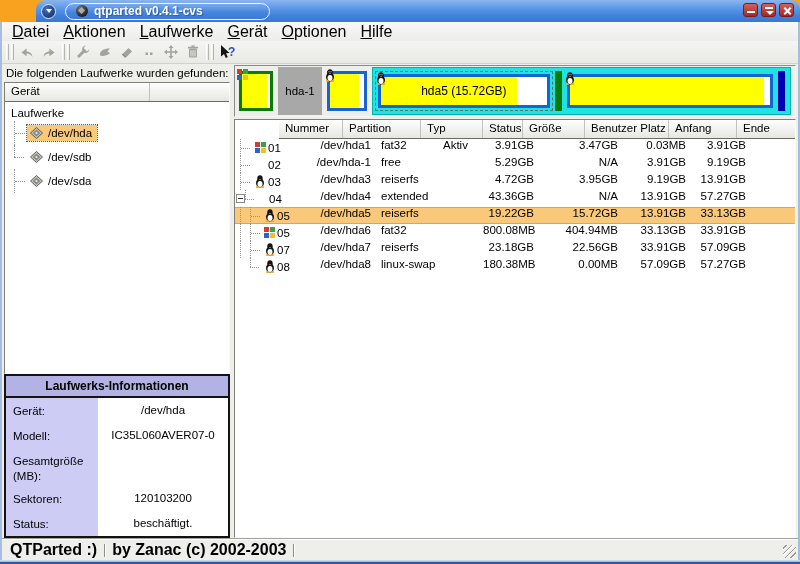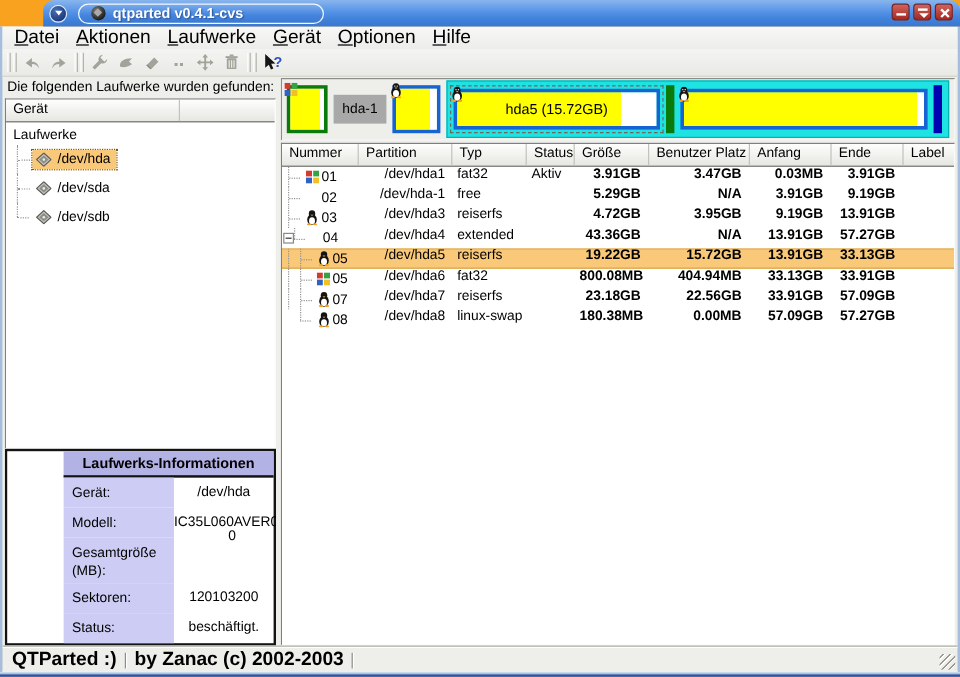--- a/index.html
+++ b/index.html
@@ -73,63 +73,63 @@
   .tree-root{padding:2px 0 2px 2px;}
   .tree-item{display:flex; align-items:center; height:24px;}
   .titem-twig{width:13px; align-self:stretch; border-left:1px dotted #949490; position:relative; margin-left:5px;}
   .titem-twig::after{content:""; position:absolute; top:50%; left:0; width:10px; border-top:1px dotted #949490;}
   .tree-item.last .titem-twig{border-left:none;}
   .tree-item.last .titem-twig::before{content:""; position:absolute; top:0; bottom:50%; left:0; border-left:1px dotted #949490;}
   .titem-inner{display:flex; align-items:center; gap:5px; padding:2px 5px 2px 3px;}
   .titem-inner.selected{background:var(--selection); outline:1px dotted #7a5a18;}
 
   
-  .info-panel{flex:0 0 152px; margin-top:0; border:2px solid #131313; background:#fff; display:flex; flex-direction:column;padding-left:47px;}
+  .info-panel{flex:0 0 152px; margin-top:0; border:2px solid #131313; background:#fff; display:flex; flex-direction:column;}
   .info-title{flex:0 0 21px; background:var(--info_header); border-bottom:2px solid #131313;
     font-weight:bold; font-size:12px; text-align:center; line-height:20px;}
   .info-row{display:flex; align-items:stretch;}
   .info-row .lbl{flex:0 0 92px; background:var(--info_label_bg); padding:6px 2px 2px 7px; font-size:11.5px; line-height:1.3;}
   .info-row .val{flex:1; text-align:center; padding-top:6px; font-size:11.5px;}
   .ir-1,.ir-2,.ir-4,.ir-5{height:25px;} .ir-3{height:38px;}
 
   
   .pbar{flex:0 0 52px; border:1px solid; border-color:#8d8d85 #f6f6f4 #f6f6f4 #8d8d85; background:var(--client_bg);
     display:flex; align-items:center; padding:0 4px; gap:5px;}
   .seg{height:40px; border:3px solid; position:relative;}
   .seg-fill{width:100%;height:100%;}
   .seg-hda1{flex:0 0 34px; border-color:var(--fat32_border);}
   .seg-hda1 .seg-fill{background:linear-gradient(to right, var(--partition_fill) 89%, #fff 89%);}
-  .seg-free{flex:0 0 44px; height:24px; background:var(--free_gray); display:flex; align-items:center; justify-content:center; font-size:11.5px;}
+  .seg-free{flex:0 0 44px; height:48px; background:var(--free_gray); display:flex; align-items:center; justify-content:center; font-size:11.5px;}
   .seg-hda3{flex:0 0 40px; border-color:var(--linux_border);}
   .seg-hda3 .seg-fill{background:linear-gradient(to right, var(--partition_fill) 84%, #fff 84%);}
   .ext{flex:1; height:48px; background:var(--extended); border:1px solid #00b2b2;
     display:flex; align-items:center; padding:0 5px; gap:5px;}
   .ext .seg{height:34px;}
   .seg-hda5{flex:19.2 1 0; border-color:var(--linux_border); outline:1px dashed #6a6a64; outline-offset:2px;}
   .seg-hda5 .seg-fill{background:linear-gradient(to right, var(--partition_fill) 82%, #fff 82%);}
   .seg-hda7{flex:23.2 1 0; border-color:var(--linux_border);}
   .seg-hda7 .seg-fill{background:linear-gradient(to right, var(--partition_fill) 97%, #fff 97%);}
   .minibar{flex:0 0 7px; height:40px;}
   .minibar.green{background:var(--fat32_border);}
   .minibar.navy{background:var(--swap_bar);}
   .seg-label{position:absolute; inset:0; display:flex; align-items:center; justify-content:center; font-size:12px; white-space:nowrap;}
   .os-badge{position:absolute; top:-5px; left:-5px; z-index:2;}
 
   
   .ptable{flex:1; margin-top:2px; background:#fff; border:1px solid; border-color:#7f7f77 #fbfbf9 #fbfbf9 #7f7f77;
     display:flex; flex-direction:column; overflow:hidden; font-size:11.5px;}
-  .ptable-header{flex:0 0 19px; display:flex; background:linear-gradient(#fefefd,#e6e6e2); border-bottom:1px solid #6b6b64;}
+  .ptable-header{flex:0 0 19px; display:flex; background:linear-gradient(#fefefd,#e6e6e2); border-bottom:1px solid #6b6b64;margin-left:44px;}
   .hc{padding:2px 4px 2px 6px; border-right:1px solid #c2c2bc; white-space:nowrap; overflow:hidden;}
   .c1{flex:0 0 64px;} .c2{flex:0 0 78px;} .c3{flex:0 0 62px;} .c4{flex:0 0 40px;}
   .c5{flex:0 0 62px;} .c6{flex:0 0 84px;} .c7{flex:0 0 68px;} .c8{flex:0 0 60px;} .c9{flex:1; border-right:none;}
   .trow{display:flex; height:17px; align-items:flex-start;}
   .trow.selected{background:var(--selection); box-shadow:0 -1px 0 #d8a850 inset, 0 1px 0 #d8a850 inset;}
   .cell{padding:0 4px; white-space:nowrap; overflow:hidden;}
   .cell.num{display:flex; align-items:center; padding:0; height:100%;}
-  .r{text-align:right; padding-right:7px;font-weight:bold;}
+  .r{text-align:right; padding-right:7px;}
   .cell.part{text-align:right; padding-right:6px;}
   .stub{width:12px; height:100%; border-left:1px dotted #949490; position:relative; margin-left:5px; flex:0 0 12px;}
   .stub::after{content:""; position:absolute; top:50%; left:0; width:9px; border-top:1px dotted #949490;}
   .stub.half{border-left:none;}
   .stub.half::before{content:""; position:absolute; top:0; bottom:50%; left:0; border-left:1px dotted #949490;}
   .childpad{flex:0 0 10px; height:100%; border-left:1px dotted #949490; margin-left:5px;}
   .childpad.blank{border-left:none;}
   .expander{flex:0 0 9px; width:9px; height:9px; border:1px solid #888; background:#fff; position:relative; margin-left:1px;}
   .expander::after{content:""; position:absolute; left:1px; right:1px; top:3px; border-top:1px solid #333;}
   .iconbox{flex:0 0 16px; display:flex; justify-content:center;}
@@ -262,41 +262,41 @@
               <span class="titem-inner selected">
                 <svg width="13" height="12" viewBox="0 0 13 12">
                   <polygon points="6.5,0.5 12.5,6 6.5,11.5 0.5,6" fill="#c2c2be" stroke="#5e5e58" stroke-width="1"></polygon>
                   <polygon points="6.5,2.6 10.4,6 6.5,9.4 2.6,6" fill="#8d8d88"></polygon>
                   <circle cx="6.5" cy="6" r="1.1" fill="#e9e9e5"></circle>
                 </svg>
                 <span>/dev/hda</span>
               </span>
             </div>
 
+            <div class="tree-item last">
+              <span class="titem-twig"></span>
+              <span class="titem-inner">
+                <svg width="13" height="12" viewBox="0 0 13 12">
+                  <polygon points="6.5,0.5 12.5,6 6.5,11.5 0.5,6" fill="#c2c2be" stroke="#5e5e58" stroke-width="1"></polygon>
+                  <polygon points="6.5,2.6 10.4,6 6.5,9.4 2.6,6" fill="#8d8d88"></polygon>
+                  <circle cx="6.5" cy="6" r="1.1" fill="#e9e9e5"></circle>
+                </svg>
+                <span>/dev/sdb</span>
+              </span>
+            </div>
+
             <div class="tree-item">
               <span class="titem-twig"></span>
               <span class="titem-inner">
                 <svg width="13" height="12" viewBox="0 0 13 12">
                   <polygon points="6.5,0.5 12.5,6 6.5,11.5 0.5,6" fill="#c2c2be" stroke="#5e5e58" stroke-width="1"></polygon>
                   <polygon points="6.5,2.6 10.4,6 6.5,9.4 2.6,6" fill="#8d8d88"></polygon>
                   <circle cx="6.5" cy="6" r="1.1" fill="#e9e9e5"></circle>
                 </svg>
                 <span>/dev/sda</span>
-              </span>
-            </div>
-
-            <div class="tree-item last">
-              <span class="titem-twig"></span>
-              <span class="titem-inner">
-                <svg width="13" height="12" viewBox="0 0 13 12">
-                  <polygon points="6.5,0.5 12.5,6 6.5,11.5 0.5,6" fill="#c2c2be" stroke="#5e5e58" stroke-width="1"></polygon>
-                  <polygon points="6.5,2.6 10.4,6 6.5,9.4 2.6,6" fill="#8d8d88"></polygon>
-                  <circle cx="6.5" cy="6" r="1.1" fill="#e9e9e5"></circle>
-                </svg>
-                <span>/dev/sdb</span>
               </span>
             </div>
           </div>
         </div>
 
         <div class="info-panel">
           <div class="info-title">Laufwerks-Informationen</div>
           <div class="info-row ir-1">
             <span class="lbl">Gerät:</span>
             <span class="val">/dev/hda</span>

